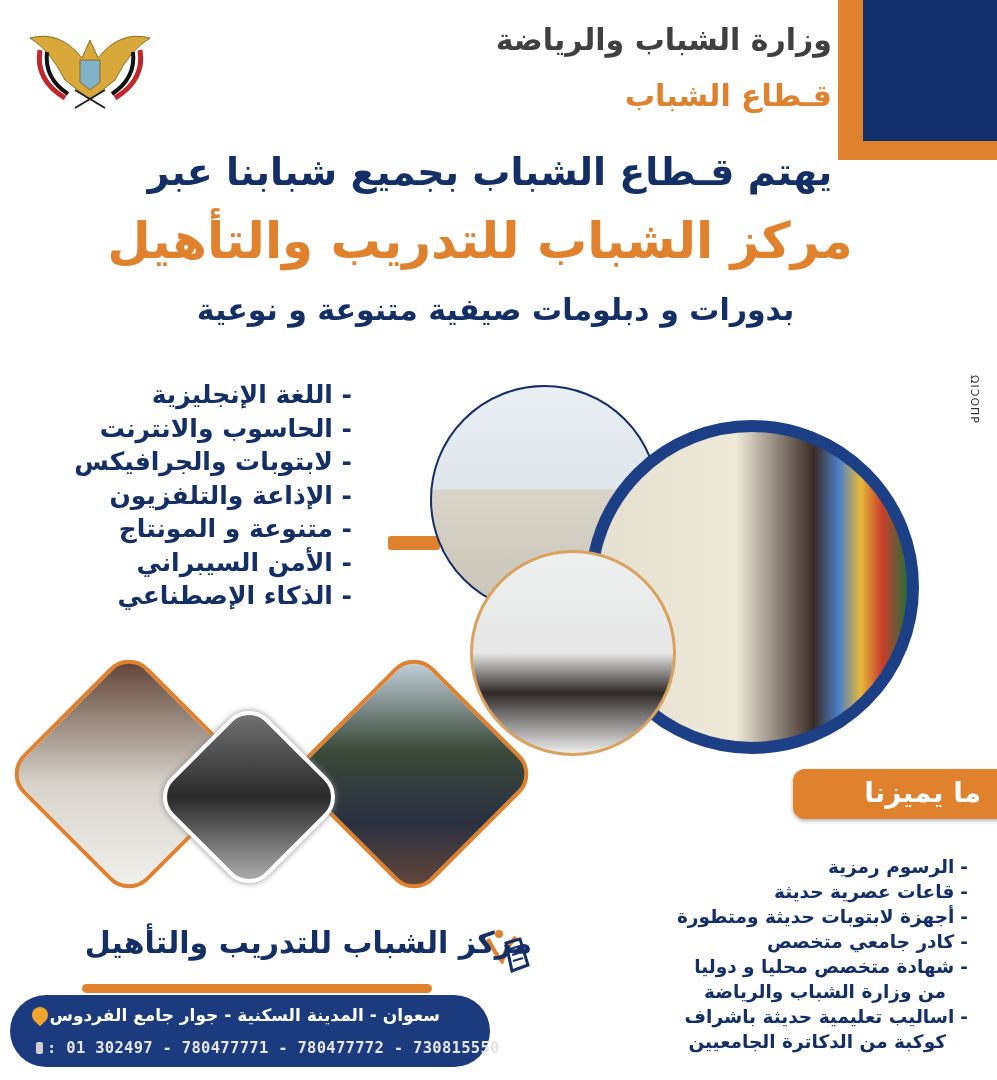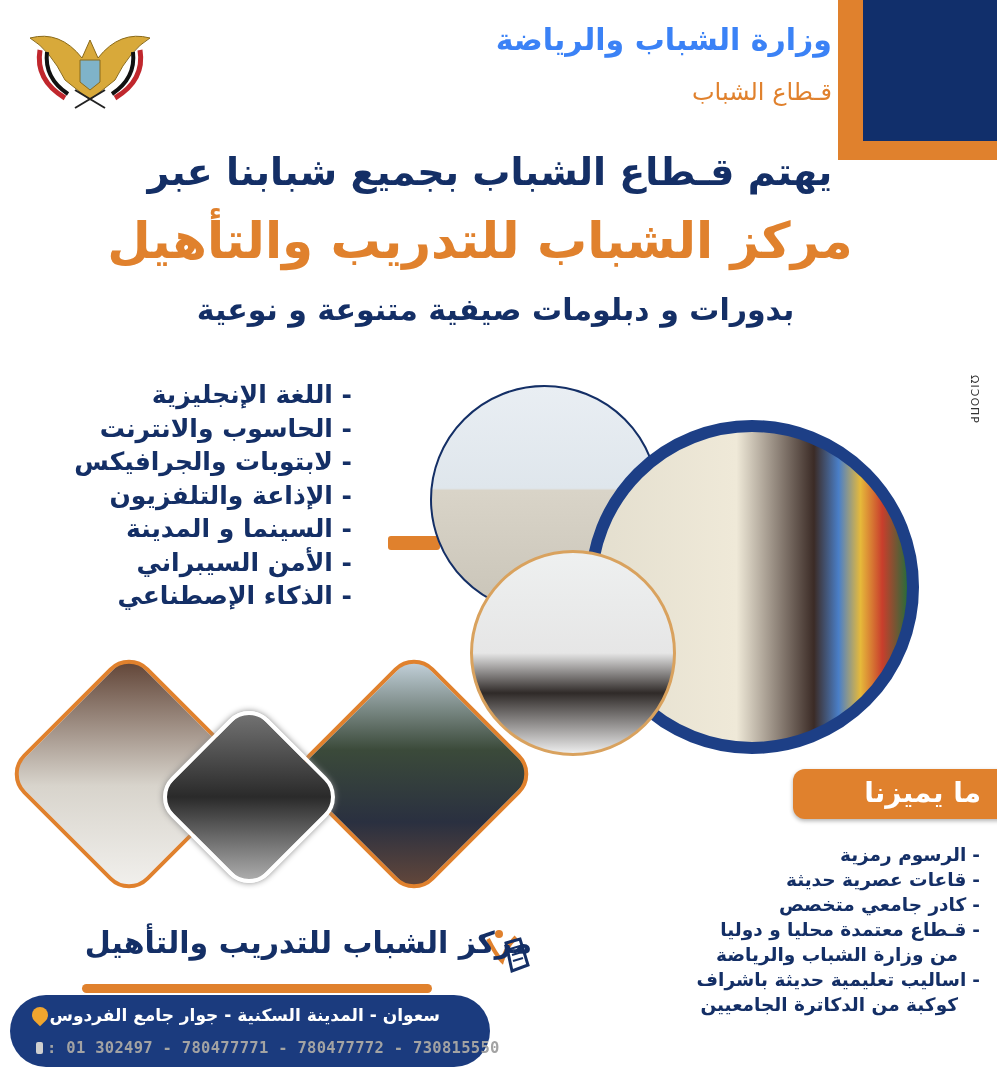--- a/index.html
+++ b/index.html
@@ -1,30 +1,30 @@
 <!DOCTYPE html>
 <html><head>
 <meta charset="utf-8">
 <style>
   html, body { margin:0; padding:0; }
   body { width:997px; height:1080px; background:#ffffff; position:relative; overflow:hidden;
          font-family:"DejaVu Sans", sans-serif; }
   .abs { position:absolute; }
-  .navy { color:#3b82f6;margin-left:32px; }
+  .navy { color:#404040;margin-left:32px; }
   .orange { color:#e0812d; }
 
   
   .tr-orange { left:838px; top:0; width:159px; height:160px; background:#e0812d; }
   .tr-navy { left:863px; top:0; width:134px; height:141px; background:#112f6b; }
 
   
   .emblem { left:20px; top:20px; width:140px; height:90px; }
 
   .ministry { right:165px; top:22px; font-size:30px; font-weight:bold; direction:rtl; white-space:nowrap; }
-  .sector { right:165px; top:78px; font-size:24px; font-weight:normal; direction:rtl; white-space:nowrap; }
+  .sector { right:165px; top:78px; font-size:30px; font-weight:bold; direction:rtl; white-space:nowrap; }
 
   .h1 { left:0; width:900px; text-align:center; direction:rtl; top:150px; font-size:38px; font-weight:bold; color:#142f66; padding-left:80px; box-sizing:border-box;}
   .h2 { left:0; width:900px; text-align:center; direction:rtl; top:212px; font-size:50px; font-weight:bold; color:#e0812d; padding-left:60px; box-sizing:border-box;}
   .h3 { left:0; width:900px; text-align:center; direction:rtl; top:292px; font-size:30px; font-weight:bold; color:#142f66; padding-left:91px; box-sizing:border-box;}
 
   .courses { right:635px; top:368px; direction:rtl; list-style:none; margin:10px; padding:0; }
   .courses li { font-size:25px; font-weight:bold; color:#142f66; line-height:33.5px; white-space:nowrap; }
   .courses li::before { content:"- "; }
 
   
@@ -42,33 +42,33 @@
   .diamond { width:170px; height:170px; transform:rotate(45deg); border-radius:28px; overflow:hidden; }
   .d1 { left:40px; top:685px; border:4px solid #e0812d; background:linear-gradient(135deg,#5a3c2e,#d8d4cc 55%,#f3f2ef); }
   .d2 { left:180px; top:728px; width:130px; height:130px; border:4px solid #ffffff; box-shadow:0 0 6px #888;
         background:linear-gradient(135deg,#7a7a7a,#2a2a2a 50%,#bbbbbb); }
   .d3 { left:325px; top:685px; border:4px solid #e0812d; background:linear-gradient(135deg,#cfdde9,#3b4a3a 40%,#2a3040 70%,#6a4a3a); }
 
   
   .feat-title { left:793px; top:769px; width:236px; height:50px; background:#e0812d; border-radius:12px 0 0 12px;
                 box-shadow:0 2px 4px rgba(0,0,0,0.3); }
   .feat-title span { position:absolute; right:48px; top:7px; font-size:28px; font-weight:bold; color:#fff; direction:rtl; }
-  .features { right:13px; top:838px; direction:rtl; list-style:none; margin:4px; padding:0; }
+  .features { right:13px; top:838px; direction:rtl; list-style:none; margin:16px; padding:0; }
   .features li { font-size:18.5px; font-weight:bold; color:#142f66; line-height:25px; white-space:nowrap; }
   .features li .dash { margin-left:6px; }
   .features li .cont { display:block; padding-right:22px;text-align:right; }
 
   
   .center-name { right:465px; top:925px; font-size:30px; font-weight:bold; color:#142f66; direction:rtl; white-space:nowrap; }
   .logo-icon { left:480px; top:925px; width:52px; height:50px; }
   .underline { left:82px; top:984px; width:350px; height:9px; background:#e0812d; border-radius:5px; }
   .contact { left:10px; top:995px; width:480px; height:72px; background:#1b3b7e; border-radius:36px; }
   .addr { position:absolute; right:50px; top:10px; color:#fff; font-size:17px; font-weight:bold; direction:rtl; white-space:nowrap; }
   .pin { position:absolute; left:22px; top:12px; width:16px; height:16px; background:#f0a52e; border-radius:50% 50% 50% 0; transform:rotate(-45deg); }
-  .phones { position:absolute; left:26px; top:44px; color:#a3a3a3; font-size:15.5px; font-weight:bold; white-space:nowrap; font-family:"DejaVu Sans Mono", monospace; letter-spacing:0.3px;}
+  .phones { position:absolute; left:26px; top:44px; color:#e5e5e5; font-size:15.5px; font-weight:bold; white-space:nowrap; font-family:"DejaVu Sans Mono", monospace; letter-spacing:0.3px;}
   .phone-icon { display:inline-block; width:7px; height:12px; background:#cfcfcf; border-radius:2px; vertical-align:-1px; margin-right:4px; }
 </style>
 </head>
 <body>
 
 <div class="abs tr-orange"></div>
 <div class="abs tr-navy"></div>
 
 <svg class="abs emblem" viewBox="0 0 140 90">
   <path d="M10 18 Q40 10 62 38 L70 20 L78 38 Q100 10 130 18 Q110 30 95 60 L70 80 L45 60 Q30 30 10 18Z" fill="#d8a93a" stroke="#8a6a1a" stroke-width="1"></path>
@@ -86,43 +86,44 @@
 
 <div class="abs h1">يهتم قـطاع الشباب بجميع شبابنا عبر</div>
 <div class="abs h2">مركز  الشباب للتدريب والتأهيل</div>
 <div class="abs h3">بدورات و دبلومات صيفية متنوعة و نوعية</div>
 
 <ul class="abs courses">
   <li>اللغة الإنجليزية</li>
   <li>الحاسوب والانترنت</li>
   <li>لابتوبات والجرافيكس</li>
   <li>الإذاعة والتلفزيون</li>
-  <li>السينما و المدينة</li>
+  <li>متنوعة و المونتاج</li>
   <li>الأمن السيبراني</li>
   <li>الذكاء الإصطناعي</li>
 </ul>
 
 <div class="abs bar-orange"></div>
 <div class="abs circle c-building"></div>
 <div class="abs circle c-main"></div>
 <div class="abs circle c-students"></div>
 <div class="abs watermark">ΩΙϽΟΠΡ</div>
 
 <div class="abs diamond d1"></div>
 <div class="abs diamond d3"></div>
 <div class="abs diamond d2"></div>
 
 <div class="abs feat-title">
   <span>ما يميزنا</span>
 </div>
 <ul class="abs features">
   <li><span class="dash">-</span><span>الرسوم رمزية</span></li>
   <li><span class="dash">-</span><span>قاعات عصرية حديثة</span></li>
+  <li><span class="dash">-</span><span>أجهزة لابتوبات حديثة ومتطورة</span></li>
   <li><span class="dash">-</span><span>كادر جامعي متخصص</span></li>
-  <li><span class="dash">-</span><span>قـطاع معتمدة محليا و دوليا</span><span class="cont">من وزارة الشباب والرياضة</span></li>
+  <li><span class="dash">-</span><span>شهادة متخصص محليا و دوليا</span><span class="cont">من وزارة الشباب والرياضة</span></li>
   <li><span class="dash">-</span><span>اساليب تعليمية حديثة باشراف</span><span class="cont">كوكبة من الدكاترة الجامعيين</span></li>
 </ul>
 
 <svg class="abs logo-icon" viewBox="0 0 52 50">
   <circle cx="19" cy="9" r="4" fill="#e0812d"></circle>
   <path d="M8 14 Q16 30 22 36 Q26 22 36 12" stroke="#e0812d" stroke-width="4" fill="none"></path>
   <path d="M26 18 L40 14 L48 40 L32 46 Z" fill="none" stroke="#142f66" stroke-width="3"></path>
   <line x1="30" y1="24" x2="40" y2="21" stroke="#142f66" stroke-width="2"></line>
   <line x1="32" y1="30" x2="42" y2="27" stroke="#142f66" stroke-width="2"></line>
   <line x1="33" y1="36" x2="43" y2="33" stroke="#142f66" stroke-width="2"></line>

